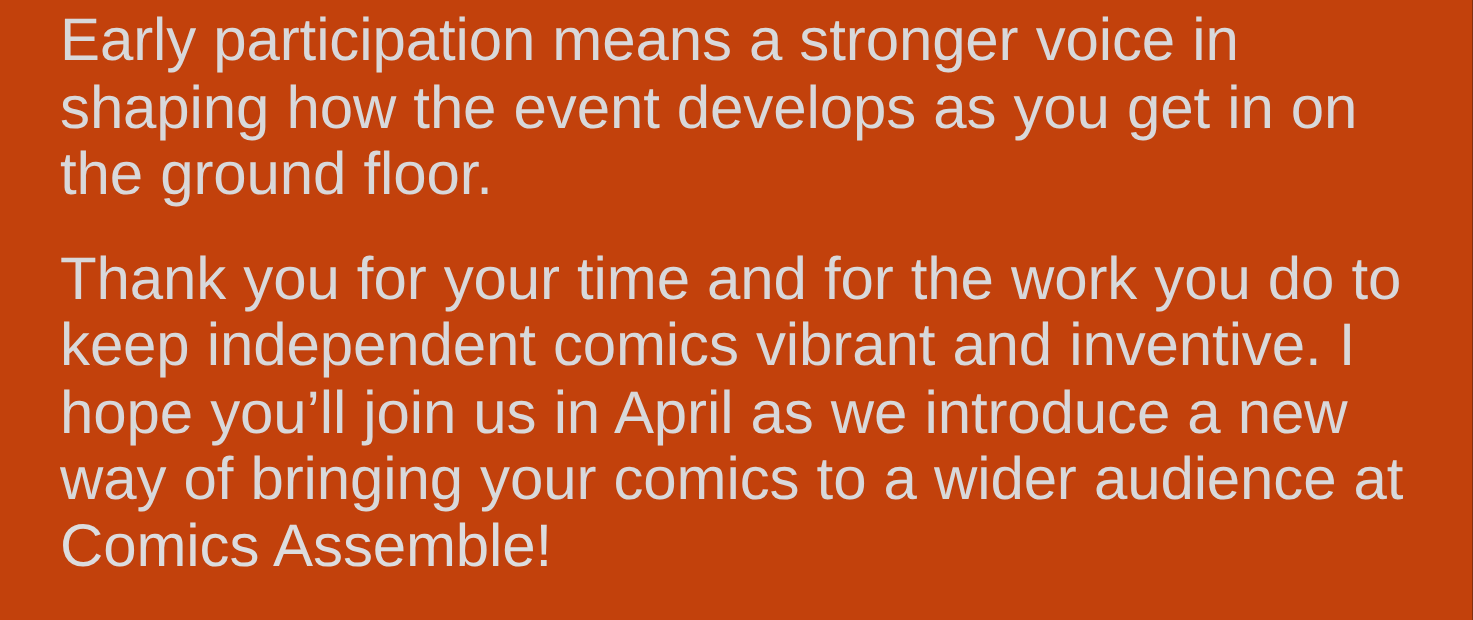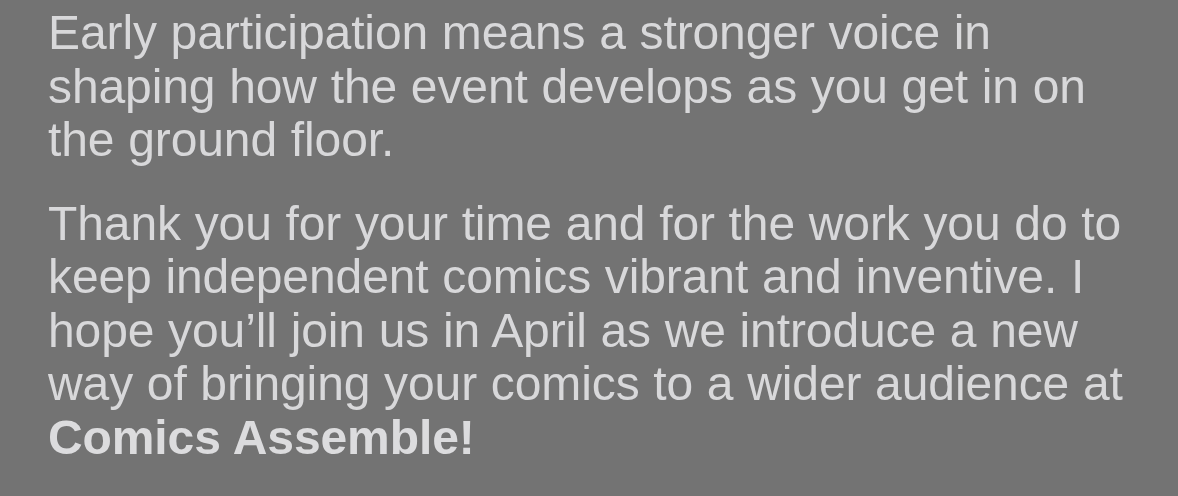--- a/index.html
+++ b/index.html
@@ -11,39 +11,39 @@
     height: 496px;
     background: #151517;
     font-family: "Liberation Sans", sans-serif;
     overflow: hidden;
   }
   .reader {
     box-sizing: border-box;
     width: 1178px;
     height: 496px;
     padding: 6px 40px 0 48px;
-    background: #737373;
+    background: #c2410c;
   }
   .para {
     margin: 0 0 30px 0;
     font-size: 48px;
     line-height: 53.5px;
     letter-spacing: -0.1px;
     color: #d8d8da;
     font-weight: 400;
     word-spacing: 0.5px;
     max-width: 1092px;
     text-align: left;
     -webkit-font-smoothing: antialiased;
   }
   .para:last-child {
     margin-bottom: 0;
   }
   .brand {
-    font-weight: 700;
+    font-weight: 400;
     color: #dcdcde;
   }
 </style>
 </head>
 <body>
 
 <div class="reader">
 
   <p class="para">Early participation means a stronger voice in shaping how the event develops as you get in on the ground floor.</p>
 

